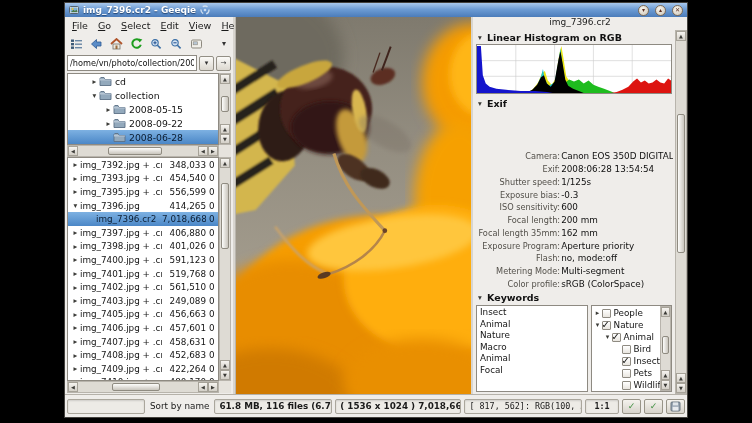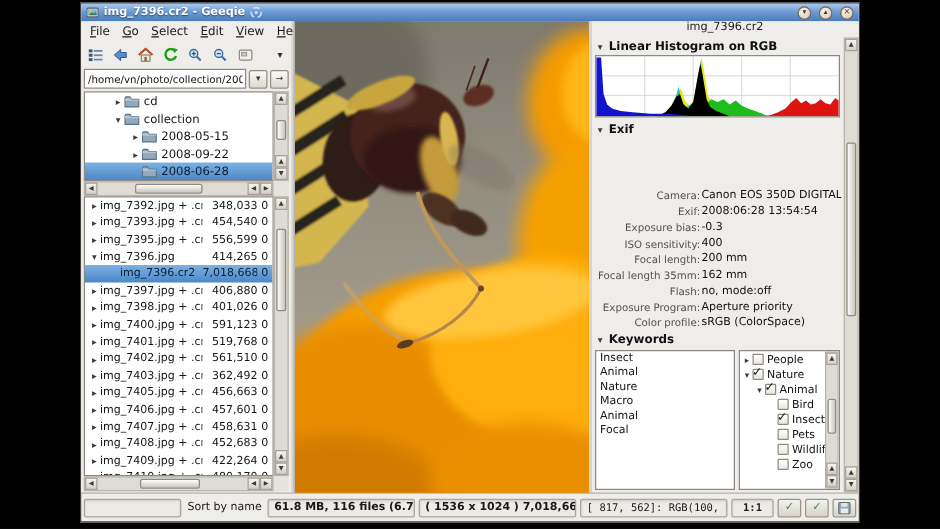--- a/index.html
+++ b/index.html
@@ -330,21 +330,21 @@
               <div class="file-row" style="--indent: 0;">
                 <span class="chev">▸</span>
                 <span class="name">img_7402.jpg + .cr2</span>
                 <span class="size">561,510</span>
                 <span class="extra">0</span>
               </div>
 
               <div class="file-row" style="--indent: 0;">
                 <span class="chev">▸</span>
                 <span class="name">img_7403.jpg + .cr2</span>
-                <span class="size">362,492</span>
+                <span class="size">249,089</span>
                 <span class="extra">0</span>
               </div>
 
               <div class="file-row" style="--indent: 0;">
                 <span class="chev">▸</span>
                 <span class="name">img_7405.jpg + .cr2</span>
                 <span class="size">456,663</span>
                 <span class="extra">0</span>
               </div>
 
@@ -508,52 +508,60 @@
                 <div class="exif-row">
                   <span class="exif-label">Camera</span>
                   <span class="exif-value">Canon EOS 350D DIGITAL</span>
                 </div>
 
                 <div class="exif-row">
                   <span class="exif-label">Exif</span>
                   <span class="exif-value">2008:06:28 13:54:54</span>
                 </div>
 
+                <div class="exif-row">
+                  <span class="exif-label">Shutter speed</span>
+                  <span class="exif-value">1/125s</span>
+                </div>
 
 
                 <div class="exif-row">
                   <span class="exif-label">Exposure bias</span>
                   <span class="exif-value">-0.3</span>
                 </div>
 
                 <div class="exif-row">
                   <span class="exif-label">ISO sensitivity</span>
-                  <span class="exif-value">400</span>
+                  <span class="exif-value">600</span>
                 </div>
 
                 <div class="exif-row">
                   <span class="exif-label">Focal length</span>
                   <span class="exif-value">200 mm</span>
                 </div>
 
                 <div class="exif-row">
                   <span class="exif-label">Focal length 35mm</span>
                   <span class="exif-value">162 mm</span>
                 </div>
 
                 <div class="exif-row">
+                  <span class="exif-label">Exposure Program</span>
+                  <span class="exif-value">Aperture priority</span>
+                </div>
+
+                <div class="exif-row">
                   <span class="exif-label">Flash</span>
                   <span class="exif-value">no, mode:off</span>
                 </div>
 
                 <div class="exif-row">
-                  <span class="exif-label">Exposure Program</span>
-                  <span class="exif-value">Aperture priority</span>
-                </div>
-
+                  <span class="exif-label">Metering Mode</span>
+                  <span class="exif-value">Multi-segment</span>
+                </div>
 
                 <div class="exif-row">
                   <span class="exif-label">Color profile</span>
                   <span class="exif-value">sRGB (ColorSpace)</span>
                 </div>
 
 
               </div>
             <div class="sect-head">
               <span class="chev">▾</span>

